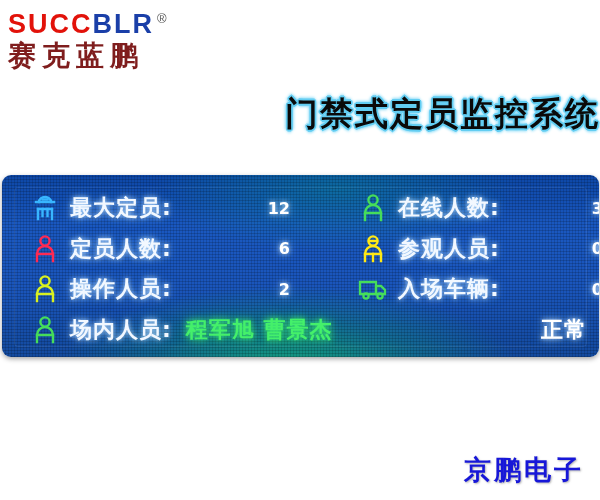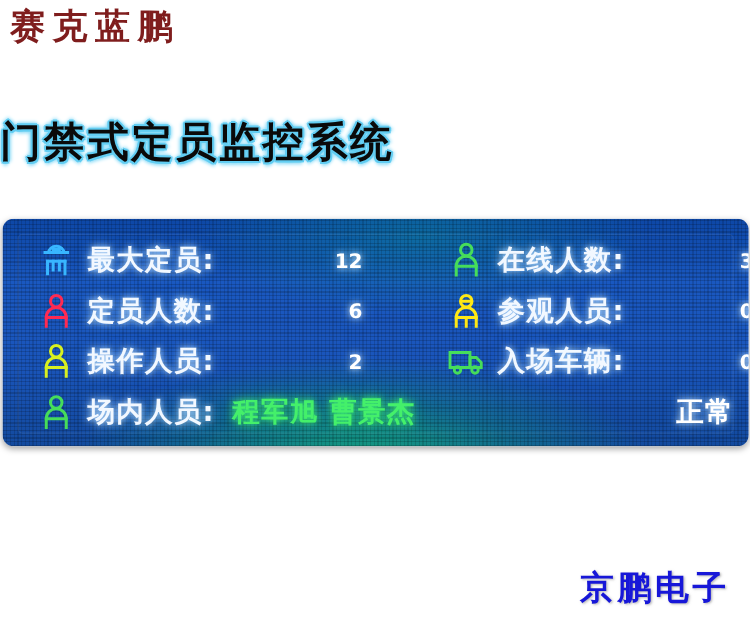--- a/index.html
+++ b/index.html
@@ -51,21 +51,21 @@
     margin-top: 1px;
     white-space: nowrap;
   }
 
   
   #page-title {
     position: absolute;
     left: 0;
     top: 92px;
     width: 600px;
-    text-align: left;
+    text-align: right;
     font-family: "DejaVu Sans", "Liberation Sans", sans-serif;
     font-weight: bold;
     font-size: 33px;
     letter-spacing: 2px;
     color: #0a0a0a;
     text-shadow:
        1.6px 0 0 #62cdf2, -1.6px 0 0 #62cdf2,
        0 1.6px 0 #62cdf2, 0 -1.6px 0 #62cdf2,
        1.2px 1.2px 0 #62cdf2, -1.2px 1.2px 0 #62cdf2,
        1.2px -1.2px 0 #62cdf2, -1.2px -1.2px 0 #62cdf2,
@@ -196,20 +196,21 @@
     letter-spacing: 3px;
     color: #1717d8;
     text-shadow: 1px 1px 2px rgba(120,120,120,0.55);
     white-space: nowrap;
   }
 </style>
 </head>
 <body>
 
 <div id="brand-logo">
+  <div id="brand-wordmark"><span class="wm-red">SUCC</span><span class="wm-blue">BLR</span><span id="brand-reg">®</span></div>
   <div id="brand-cn">赛克蓝鹏</div>
 </div>
 
 <div id="page-title">门禁式定员监控系统</div>
 
 <div id="led-panel">
   <div id="led-texture"></div>
   <div id="led-inner-frame"></div>
 
   <div id="led-grid">

